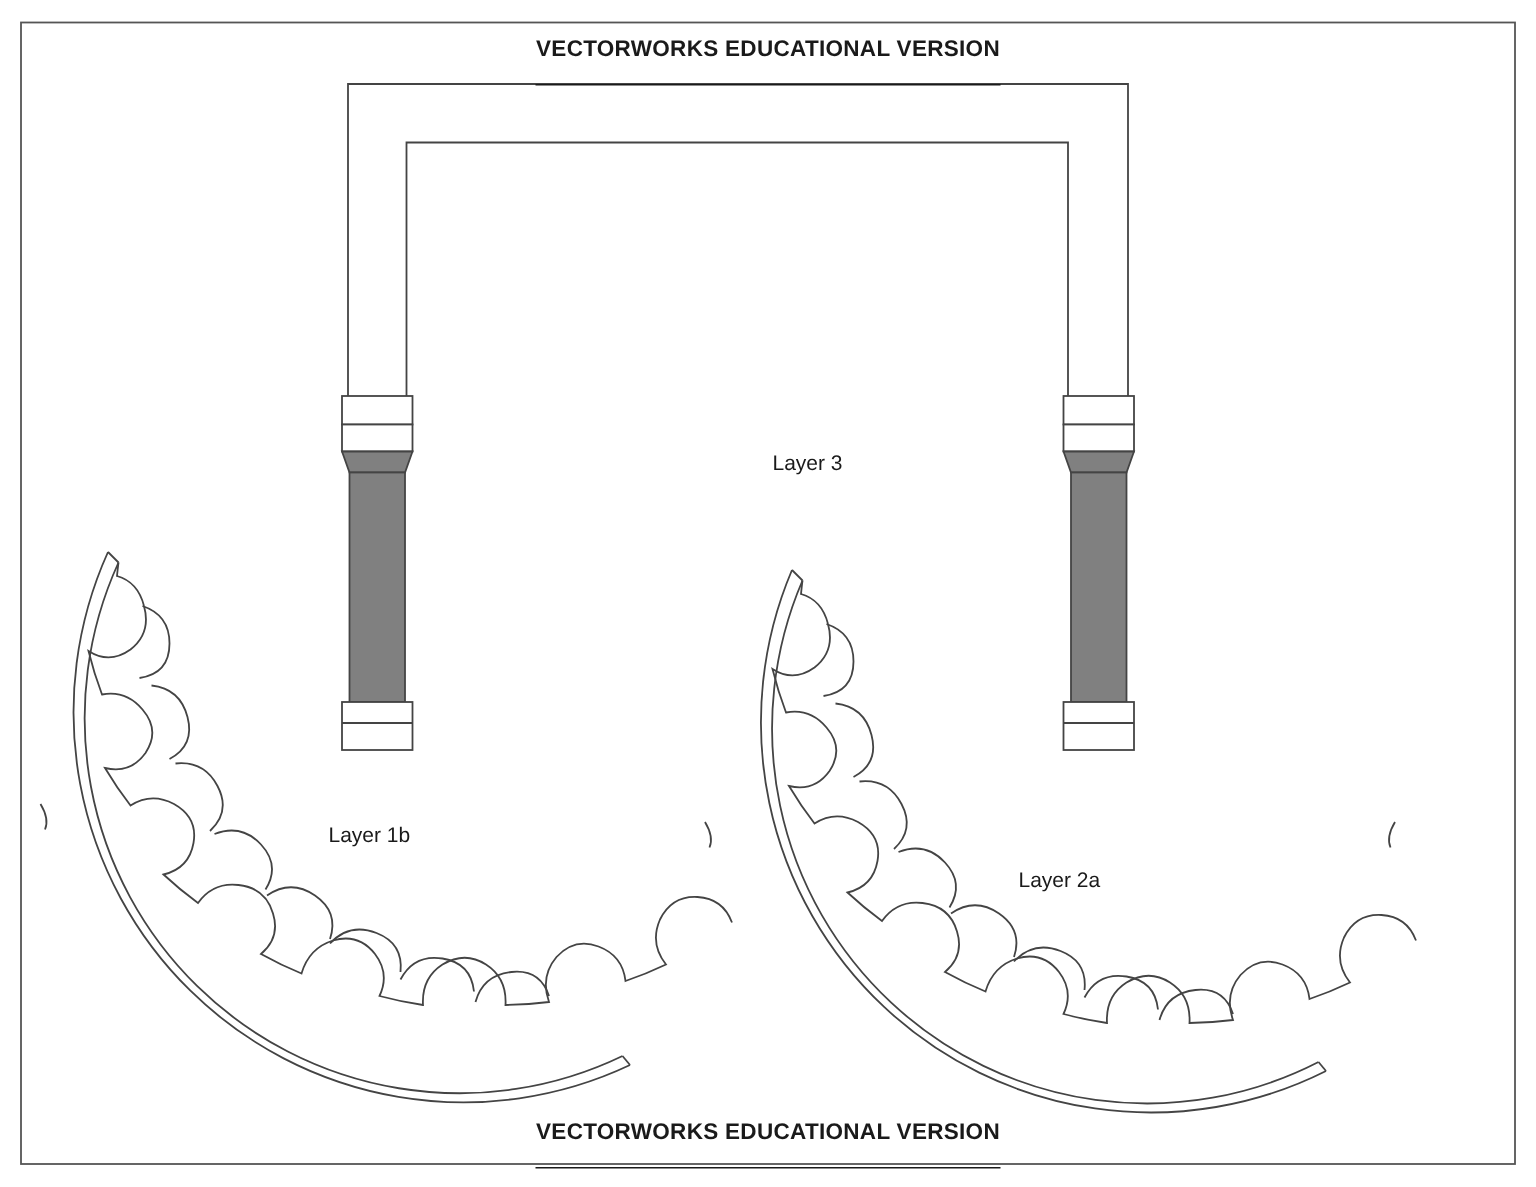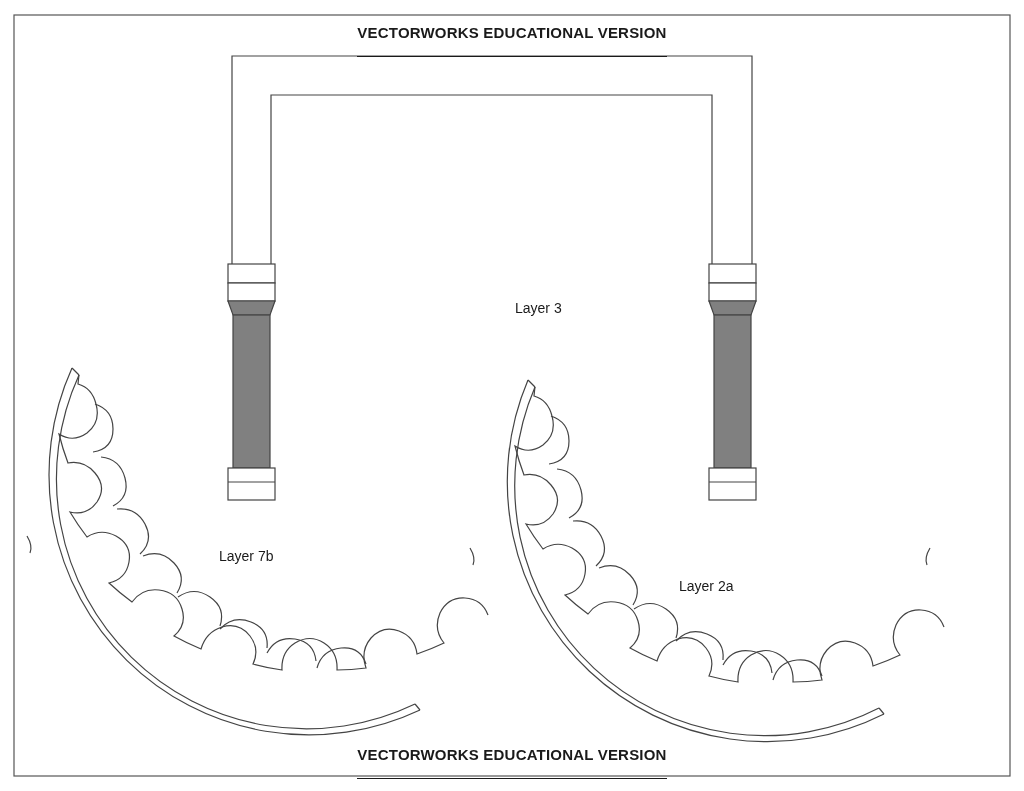--- a/index.html
+++ b/index.html
@@ -177,16 +177,16 @@
 
   <div class="wm" id="wm-top">
     <span>VECTORWORKS EDUCATIONAL VERSION</span>
   </div>
 
   <div class="wm" id="wm-bottom">
     <span>VECTORWORKS EDUCATIONAL VERSION</span>
   </div>
 
   <div class="lbl" id="label-layer3">Layer 3</div>
-  <div class="lbl" id="label-layer2b">Layer 7b</div>
+  <div class="lbl" id="label-layer2b">Layer 1b</div>
   <div class="lbl" id="label-layer2a">Layer 2a</div>
 
 </div>
 
 </body></html>

